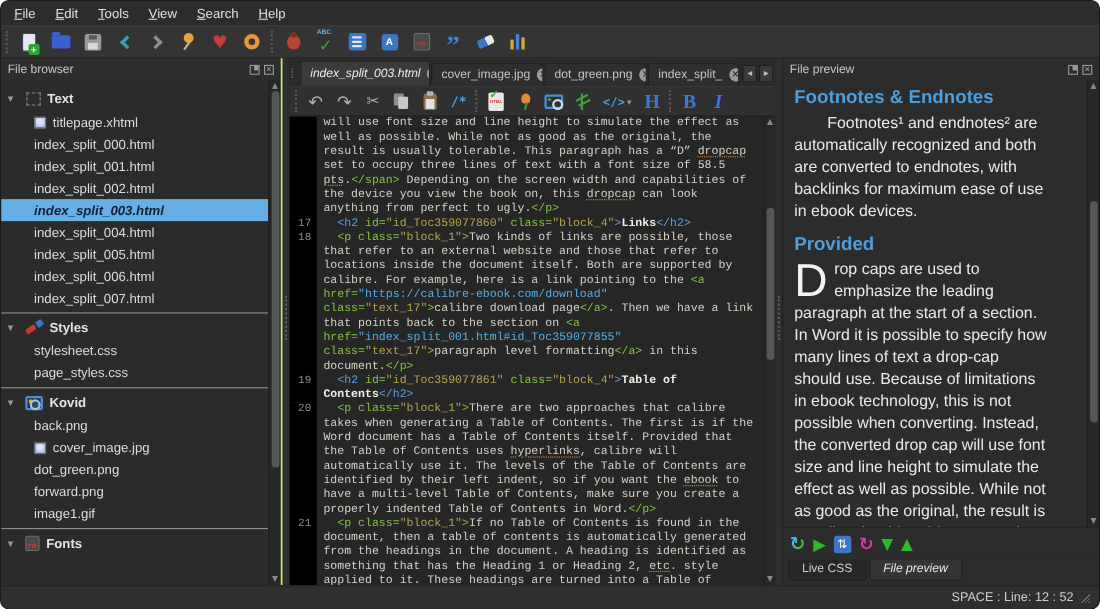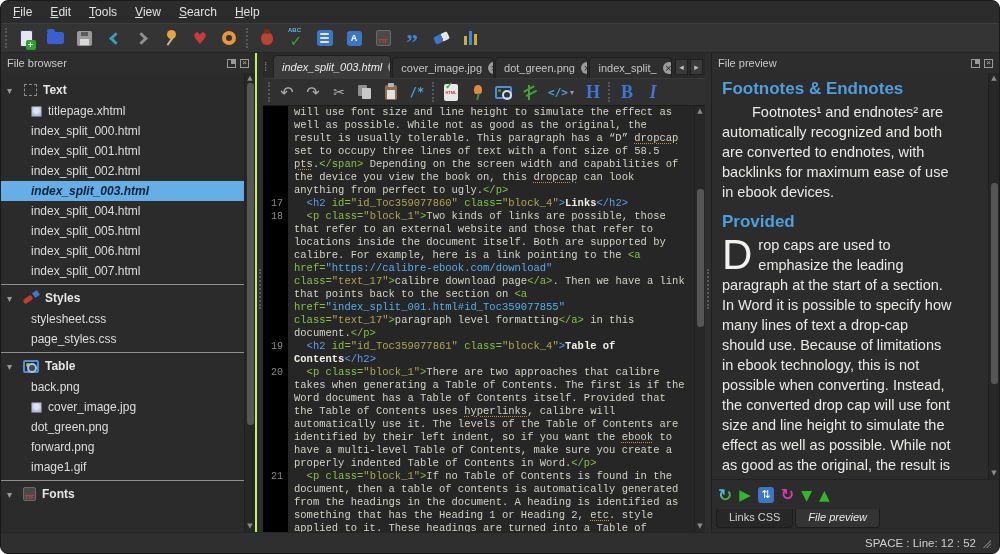--- a/index.html
+++ b/index.html
@@ -309,21 +309,21 @@
             </div>
             <div class="tree-item">
               <span class="fname">stylesheet.css</span>
             </div>
             <div class="tree-item">
               <span class="fname">page_styles.css</span>
             </div>
             <div class="tree-section sep">
               <span class="expander">▾</span>
               <span class="sec-icon ic-images"></span>
-              <span class="sec-label">Table</span>
+              <span class="sec-label">Kovid</span>
             </div>
             <div class="tree-item">
               <span class="fname">back.png</span>
             </div>
             <div class="tree-item">
               <span class="thumb"></span>
               <span class="fname">cover_image.jpg</span>
             </div>
             <div class="tree-item">
               <span class="fname">dot_green.png</span>
@@ -501,21 +501,21 @@
       </div>
       <div class="preview-toolbar">
         <span class="pt-refresh">↻</span>
         <span class="pt-play">▶</span>
         <span class="pt-sync">⇅</span>
         <span class="pt-reload">↻</span>
         <span class="pt-down">▼</span>
         <span class="pt-up">▲</span>
       </div>
       <div class="preview-tabs">
-          <div class="ptab">Links CSS</div>
+          <div class="ptab">Live CSS</div>
           <div class="ptab active">File preview</div>
         </div>
     </div>
   </div>
 
   <div class="statusbar">
     <span class="sb-right">
       <span>SPACE : Line: 12 : 52</span>
       <span class="grip"></span>
     </span>

